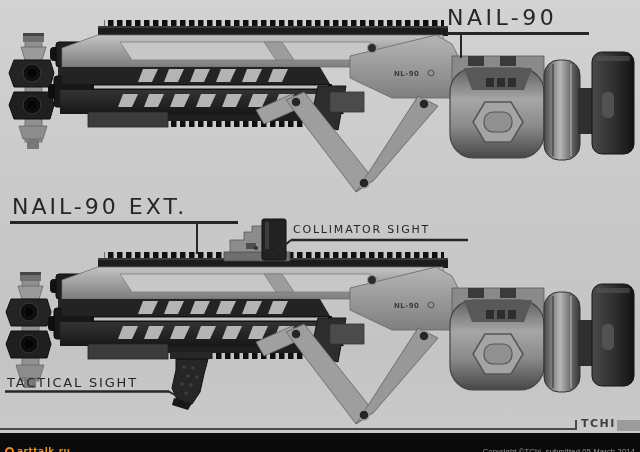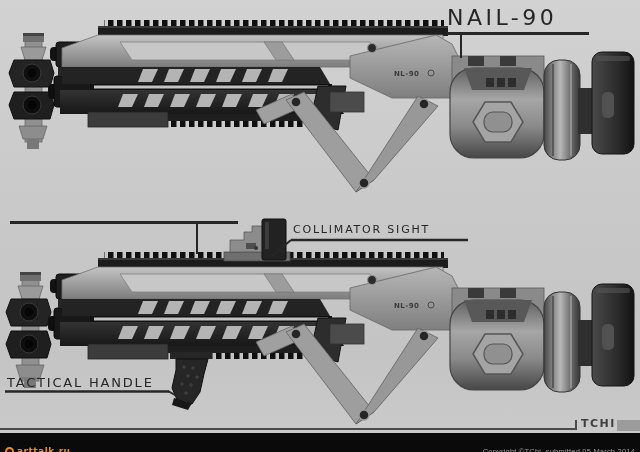--- a/index.html
+++ b/index.html
@@ -198,22 +198,23 @@
       <line x1="10" y1="222.5" x2="238" y2="222.5" stroke-width="3"></line>
       <line x1="197" y1="224" x2="197" y2="254" stroke-width="2"></line>
       <line x1="291" y1="240" x2="468" y2="240" stroke-width="2.5"></line>
       <line x1="291" y1="240" x2="272" y2="256" stroke-width="2"></line>
       <line x1="5" y1="391.5" x2="169" y2="391.5" stroke-width="2.5"></line>
       <line x1="168" y1="391" x2="187" y2="402" stroke-width="2"></line>
     </g>
   </svg>
 
   <div class="label l1">NAIL-90</div>
+  <div class="label l2">NAIL-90 EXT.</div>
   <div class="label l3">COLLIMATOR SIGHT</div>
-  <div class="label l4">TACTICAL HANDLE</div>
+  <div class="label l4">TACTICAL SIGHT</div>
 
   <div class="rule"></div>
   <div class="rule-tick"></div>
   <div class="artist">TCHI</div>
   <div class="tagbox"></div>
   <div class="bar">
     <div class="logo">
       <span class="ring"></span>
       <span>arttalk.ru</span>
     </div>

